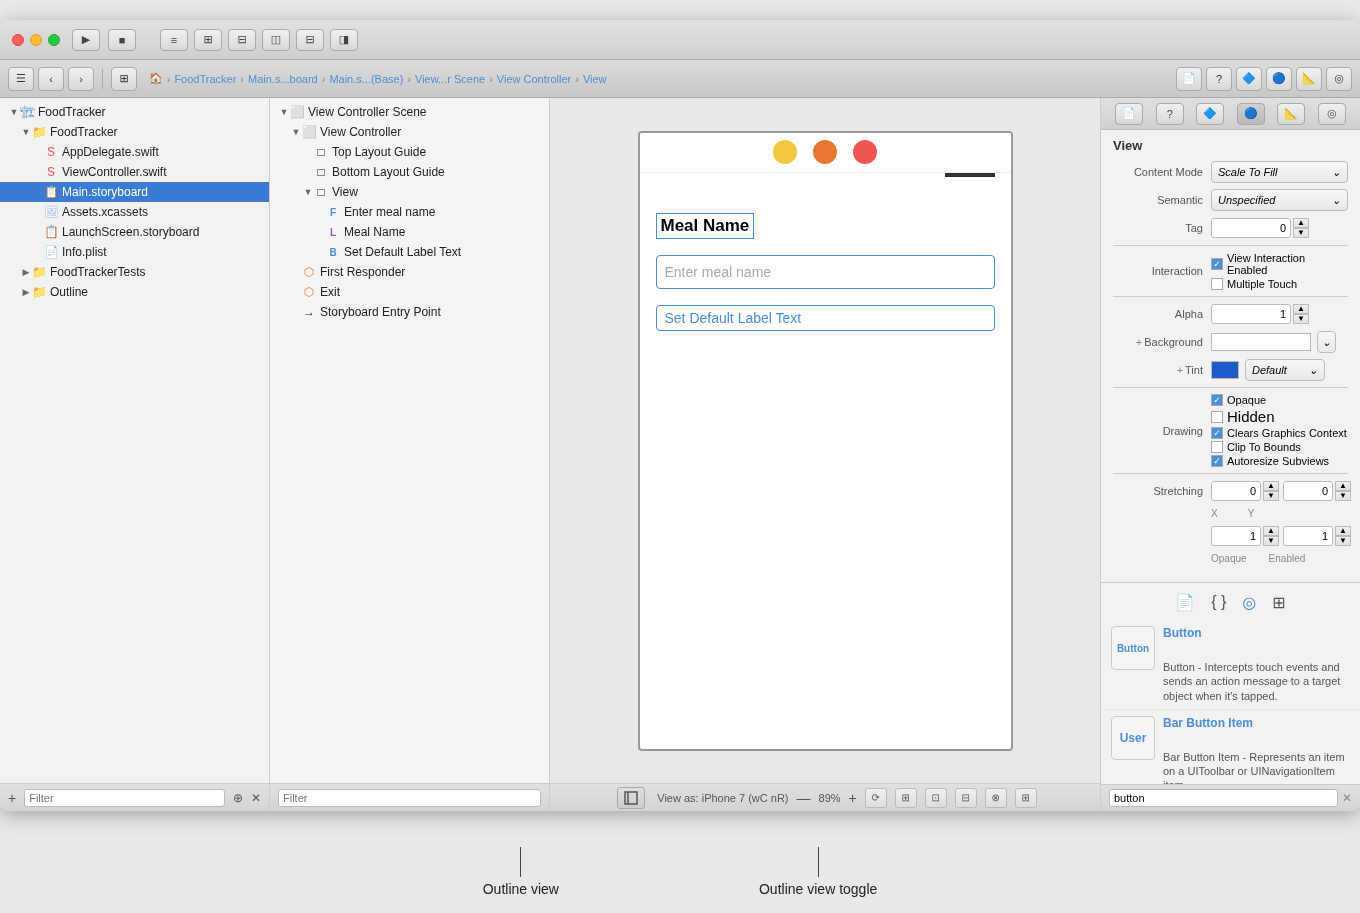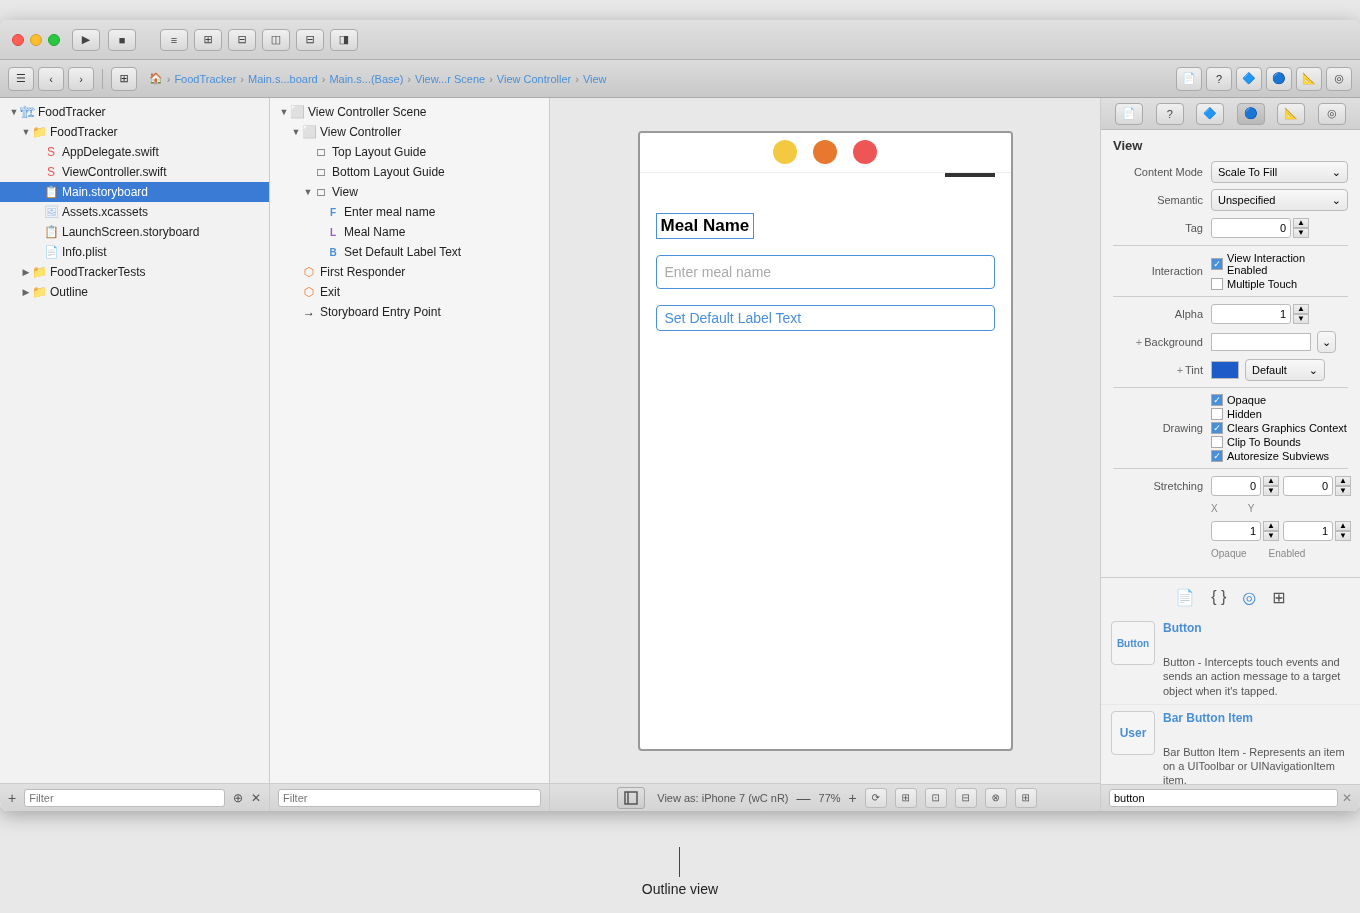--- a/index.html
+++ b/index.html
@@ -420,20 +420,21 @@
       flex: 1;
       height: 22px;
       border: 1px solid #bbb;
       background: white;
       border-radius: 4px;
       font-size: 11px;
       padding: 0 6px;
       display: flex;
       align-items: center;
       justify-content: space-between;
+      font-style: italic;
     }
 
     .inspector-control.dropdown {
       background: linear-gradient(to bottom, #f8f8f8, #e8e8e8);
       cursor: pointer;
     }
 
     .inspector-divider {
       height: 1px;
       background: #ccc;
@@ -874,21 +875,21 @@
         <div class="canvas-footer-left">
           <div class="outline-toggle">
             <svg width="14" height="14" viewBox="0 0 14 14">
               <rect x="1" y="1" width="12" height="12" fill="none" stroke="#555" stroke-width="1.5"></rect>
               <line x1="4" y1="1" x2="4" y2="13" stroke="#555" stroke-width="1.5"></line>
             </svg>
           </div>
         </div>
         <span>View as: iPhone 7 (wC nR)</span>
         <span style="cursor:pointer; font-size:14px;">—</span>
-        <span>77%</span>
+        <span>89%</span>
         <span style="cursor:pointer; font-size:14px;">+</span>
         <div class="canvas-nav-btn">⟳</div>
         <div class="canvas-nav-btn">⊞</div>
         <div class="canvas-nav-btn">⊡</div>
         <div class="canvas-nav-btn">⊟</div>
         <div class="canvas-nav-btn">⊗</div>
         <div class="canvas-nav-btn">⊞</div>
       </div>
     </div>
 
@@ -988,21 +989,21 @@
 
           <div class="inspector-row">
             <span class="inspector-label">Drawing</span>
             <div style="display:flex; flex-direction:column; gap:2px;">
               <div style="display:flex; align-items:center; gap:4px;">
                 <div class="checkbox checked">✓</div>
                 <span style="font-size:11px;">Opaque</span>
               </div>
               <div style="display:flex; align-items:center; gap:4px;">
                 <div class="checkbox"></div>
-                <span style="font-size:11px;">Hidden</span>
+                <span style="font-size:15px;">Hidden</span>
               </div>
               <div style="display:flex; align-items:center; gap:4px;">
                 <div class="checkbox checked">✓</div>
                 <span style="font-size:11px;">Clears Graphics Context</span>
               </div>
               <div style="display:flex; align-items:center; gap:4px;">
                 <div class="checkbox"></div>
                 <span style="font-size:11px;">Clip To Bounds</span>
               </div>
               <div style="display:flex; align-items:center; gap:4px;">
@@ -1125,13 +1126,17 @@
 
     </div>
   </div>
 </div>
 
 <div class="bottom-labels">
   <div class="bottom-label">
     <div class="bottom-label-line"></div>
     <span>Outline view</span>
   </div>
+  <div class="bottom-label">
+    <div class="bottom-label-line"></div>
+    <span>Outline view toggle</span>
+  </div>
 </div>
 
 </body></html>

